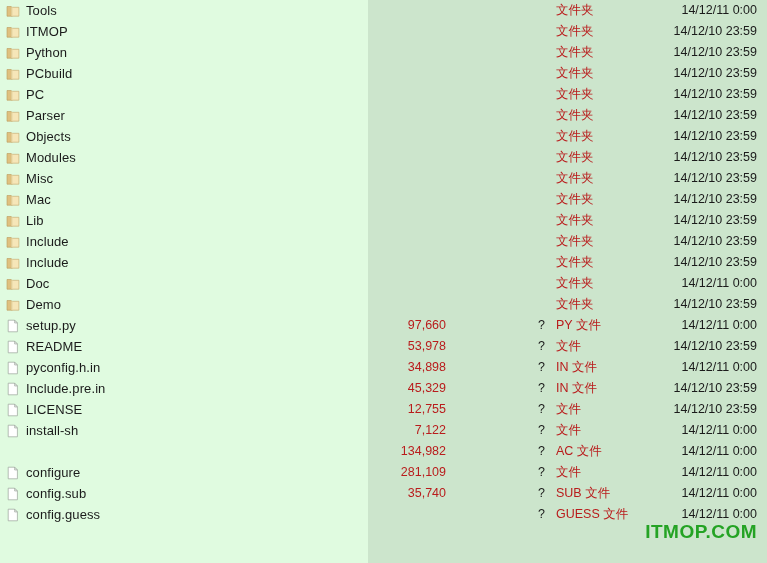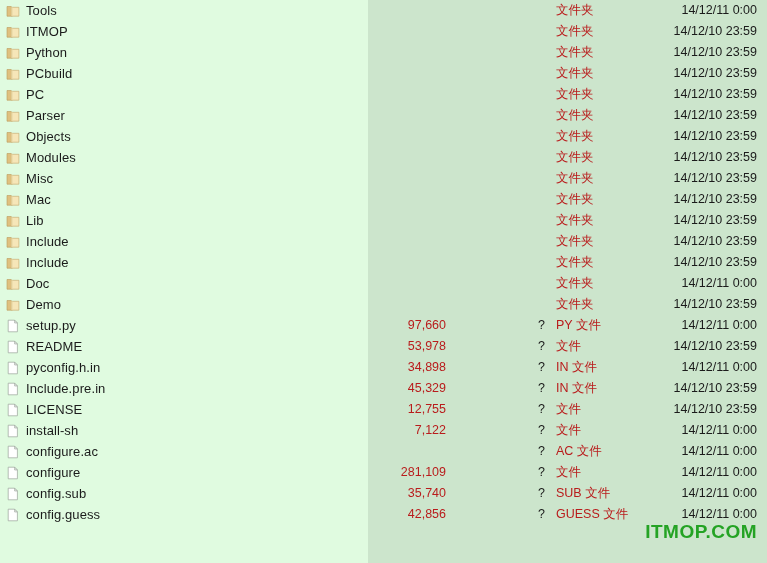--- a/index.html
+++ b/index.html
@@ -461,29 +461,21 @@
             </svg>
           </span>
           <span class="name-label">install-sh</span>
         </div>
         <div class="cell-size">7,122</div>
         <div class="cell-q">?</div>
         <div class="cell-type">文件</div>
         <div class="cell-date">14/12/11 0:00</div>
       </div>
       <div class="row">
-        <div class="cell-name">
-          <span class="icon">
-            <svg width="14" height="14" viewBox="0 0 14 14" xmlns="http://www.w3.org/2000/svg">
-              <path d="M2.2 1.2 L8.6 1.2 L11.4 4.0 L11.4 12.8 L2.2 12.8 Z" fill="#ffffff" stroke="#9aa39a" stroke-width="0.7"></path>
-              <path d="M8.6 1.2 L8.6 4.0 L11.4 4.0 Z" fill="#e4e9e4" stroke="#9aa39a" stroke-width="0.6"></path>
-            </svg>
-          </span>
-          <span class="name-label">configure.ac</span>
-        </div>
+        <div class="cell-size">134,982</div>
         <div class="cell-q">?</div>
         <div class="cell-type">AC 文件</div>
         <div class="cell-date">14/12/11 0:00</div>
       </div>
       <div class="row">
         <div class="cell-name">
           <span class="icon">
             <svg width="14" height="14" viewBox="0 0 14 14" xmlns="http://www.w3.org/2000/svg">
               <path d="M2.2 1.2 L8.6 1.2 L11.4 4.0 L11.4 12.8 L2.2 12.8 Z" fill="#ffffff" stroke="#9aa39a" stroke-width="0.7"></path>
               <path d="M8.6 1.2 L8.6 4.0 L11.4 4.0 Z" fill="#e4e9e4" stroke="#9aa39a" stroke-width="0.6"></path>
@@ -514,21 +506,20 @@
       <div class="row">
         <div class="cell-name">
           <span class="icon">
             <svg width="14" height="14" viewBox="0 0 14 14" xmlns="http://www.w3.org/2000/svg">
               <path d="M2.2 1.2 L8.6 1.2 L11.4 4.0 L11.4 12.8 L2.2 12.8 Z" fill="#ffffff" stroke="#9aa39a" stroke-width="0.7"></path>
               <path d="M8.6 1.2 L8.6 4.0 L11.4 4.0 Z" fill="#e4e9e4" stroke="#9aa39a" stroke-width="0.6"></path>
             </svg>
           </span>
           <span class="name-label">config.guess</span>
         </div>
-        <div class="cell-size">42,856</div>
         <div class="cell-q">?</div>
         <div class="cell-type">GUESS 文件</div>
         <div class="cell-date">14/12/11 0:00</div>
       </div>
     </div>
 
   <div id="watermark">ITMOP.COM</div>
 
 </div>
 

